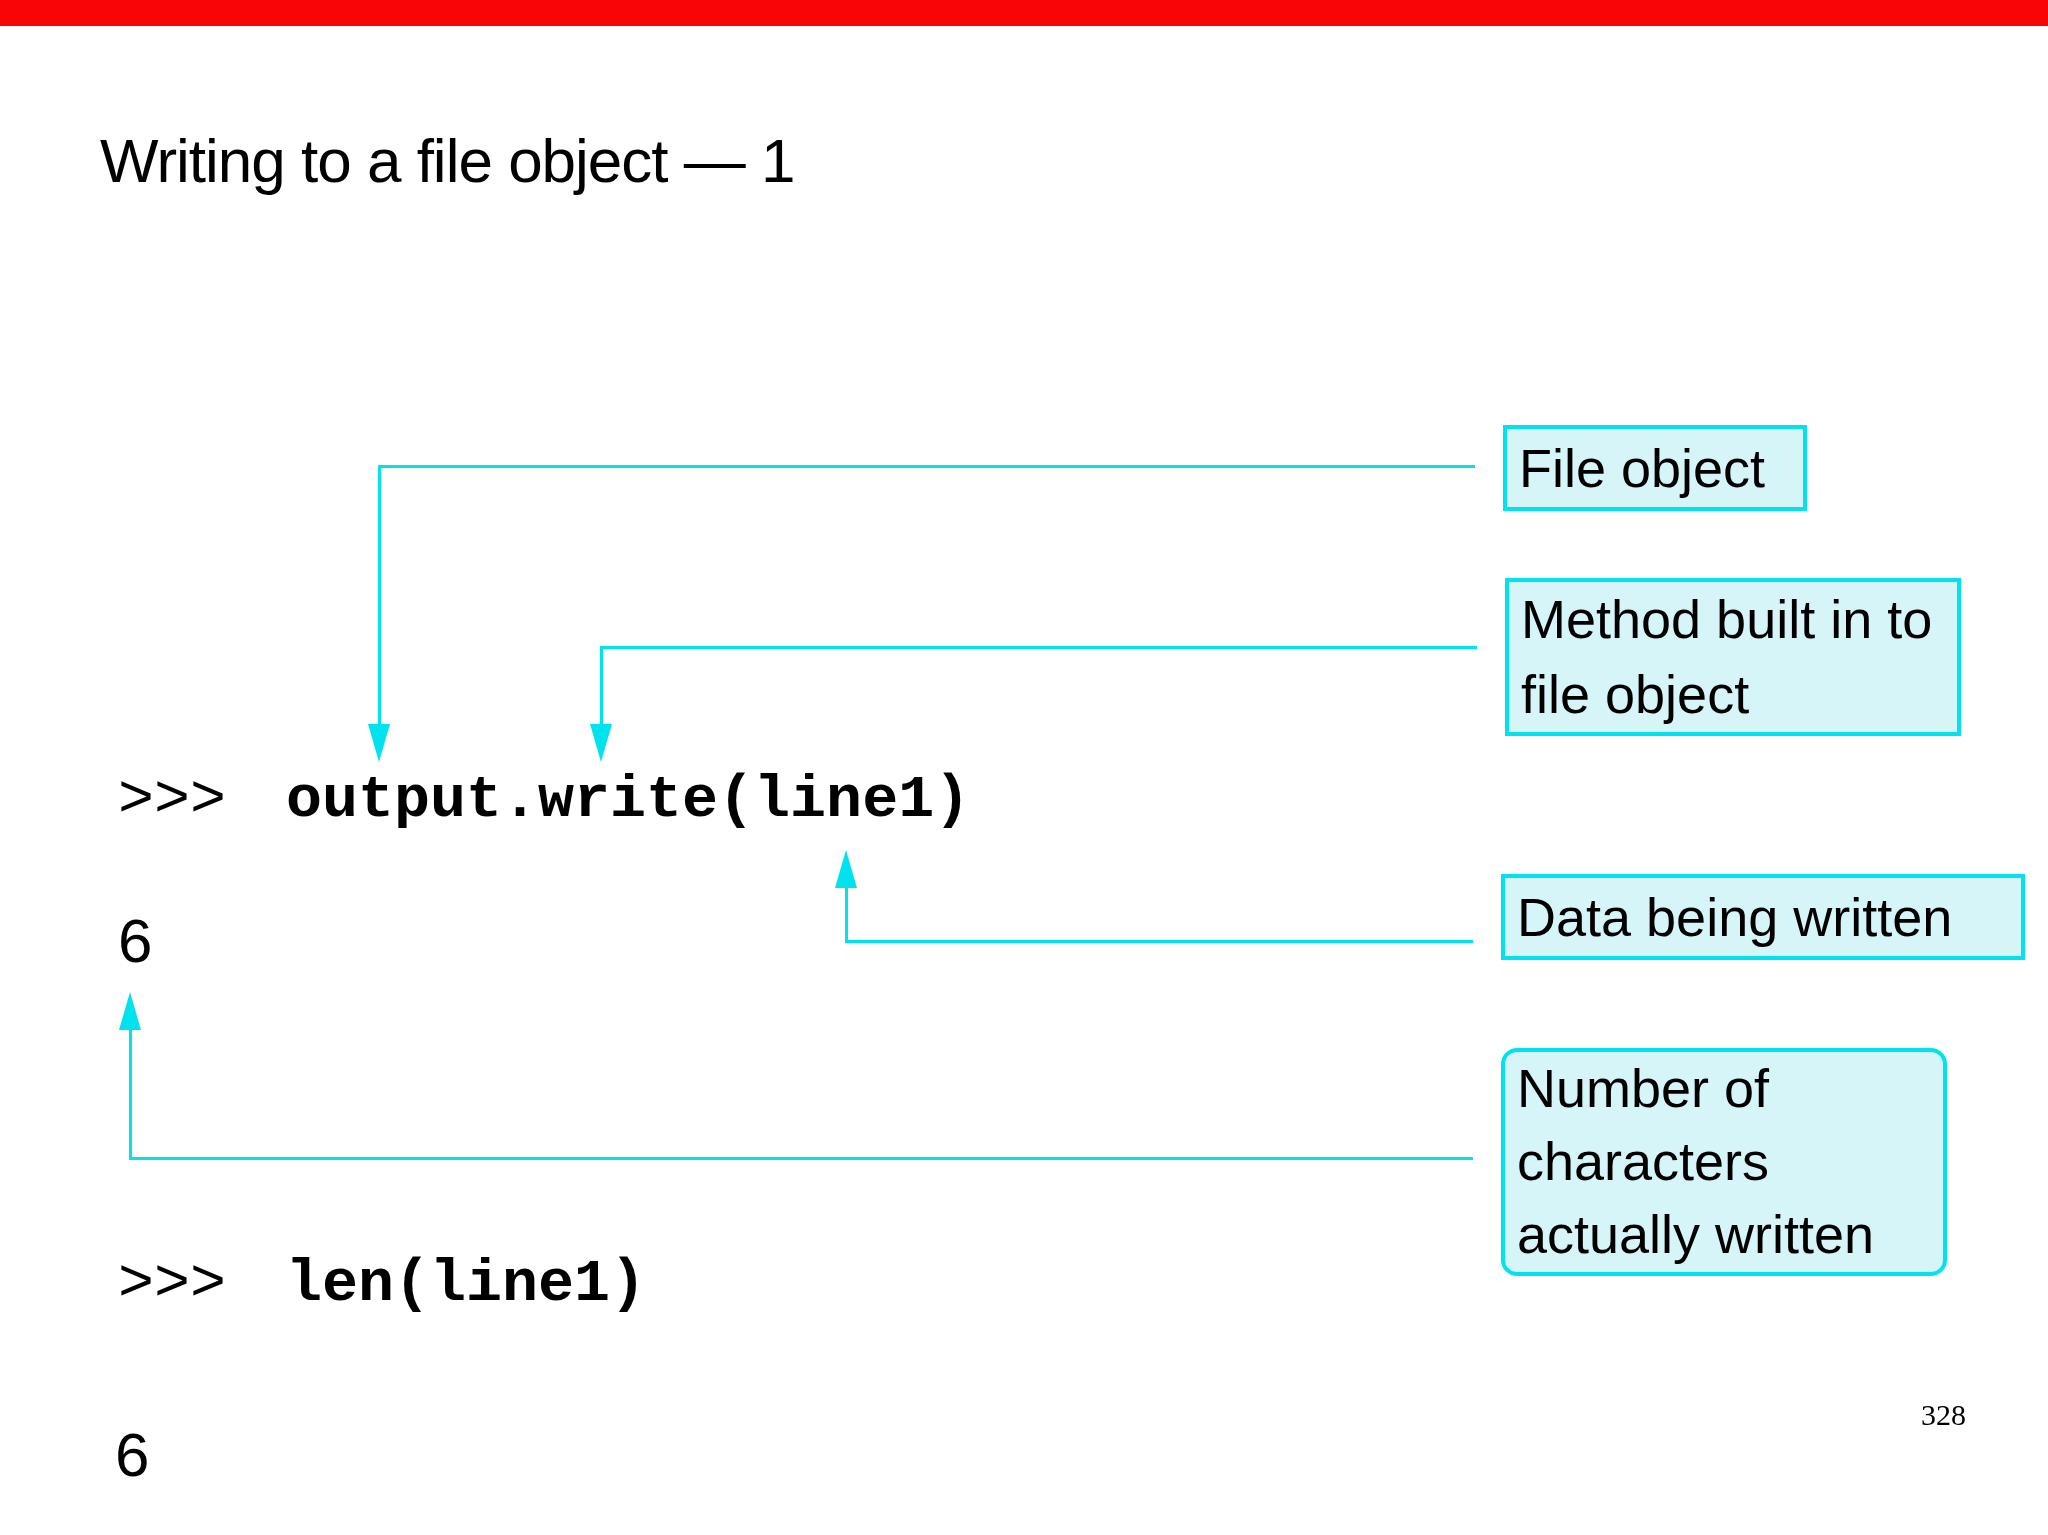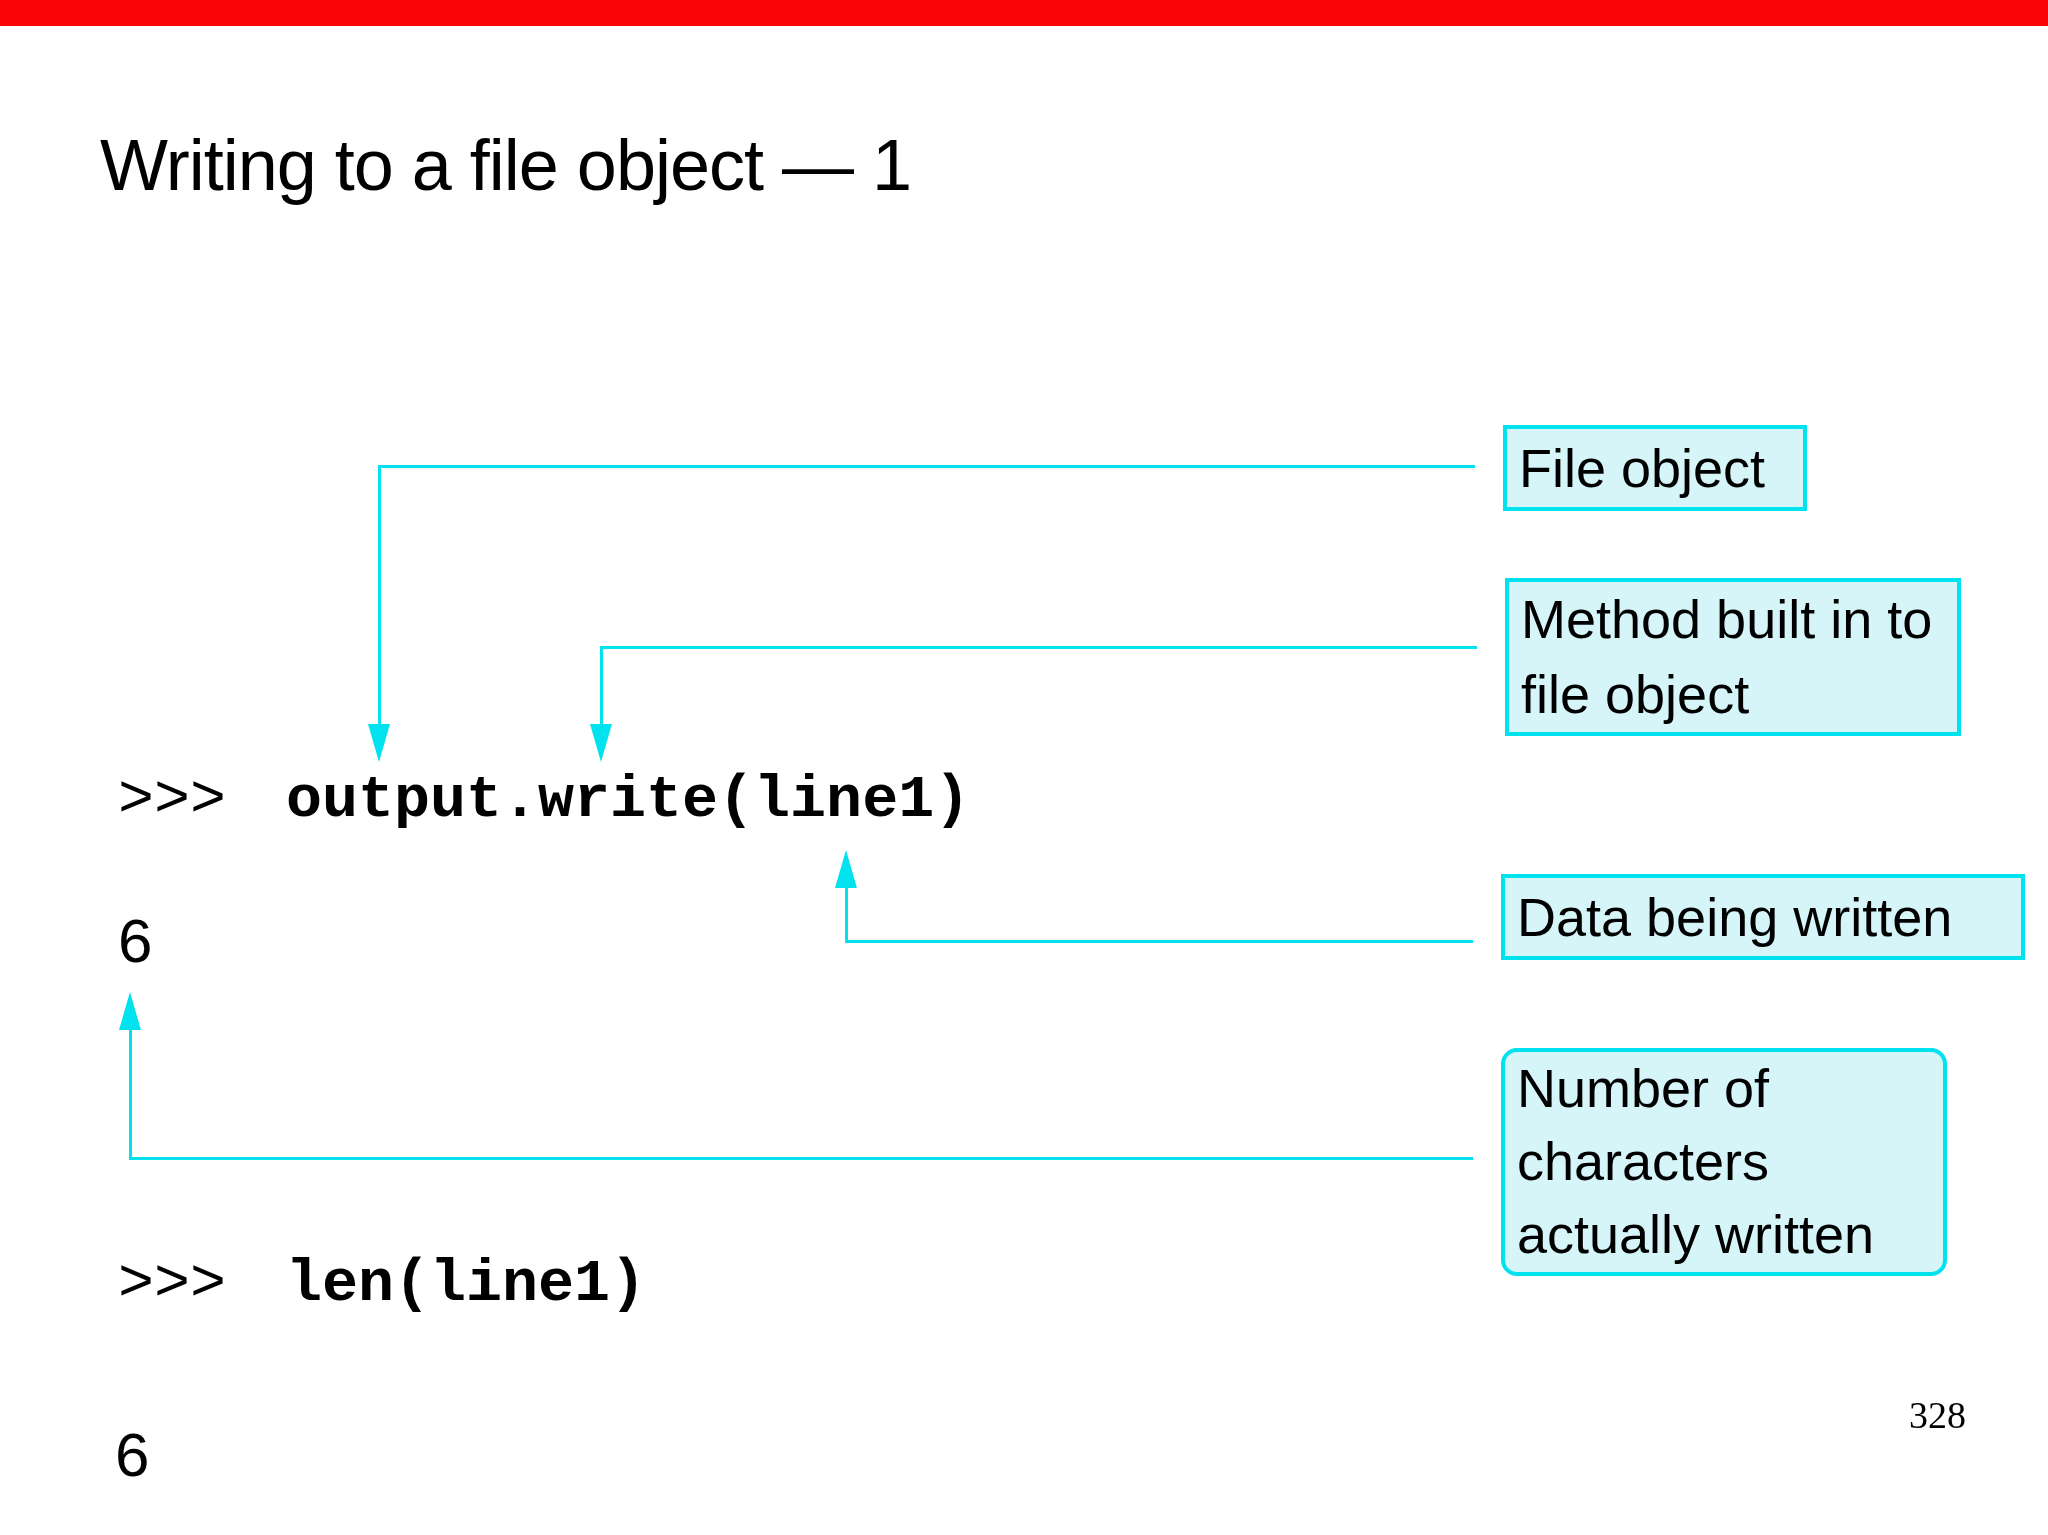--- a/index.html
+++ b/index.html
@@ -5,21 +5,21 @@
   html,body{margin:0;padding:0;}
   body{
     width:2048px;height:1535px;position:relative;background:#ffffff;
     font-family:"Liberation Sans",sans-serif;color:#000;overflow:hidden;
   }
   .abs{position:absolute;}
 
   .top-bar{left:0;top:0;width:2048px;height:26px;background:var(--top_bar,#fa0505);}
 
   .slide-title{
-    left:100px;top:128px;font-size:72px;line-height:1.05;
+    left:100px;top:128px;font-size:62px;line-height:1.05;
     letter-spacing:-1px;white-space:nowrap;
   }
 
   .code-line{
     font-family:"Liberation Mono",monospace;font-size:60px;line-height:60px;
     white-space:pre;left:118px;
   }
   .code-line .prompt{font-weight:400;}
   .code-line .cmd{font-weight:700;margin-left:60px;}
   .console-out{
@@ -49,21 +49,21 @@
     border-top:38px solid var(--connector,#00e2ee);
   }
   .arrow-up{
     width:0;height:0;
     border-left:11px solid transparent;border-right:11px solid transparent;
     border-bottom:38px solid var(--connector,#00e2ee);
   }
 
   .page-number{
     left:1896px;top:1396px;width:70px;text-align:right;
-    font-family:"Liberation Serif",serif;font-size:38px;line-height:38px;
+    font-family:"Liberation Serif",serif;font-size:30px;line-height:38px;
   }
 </style>
 </head>
 <body>
 
 <div class="abs top-bar"></div>
 
 <div class="abs slide-title">Writing to a file object — 1</div>
 
 <div class="abs cline h" style="left:378px;top:465px;width:1097px;"></div>

